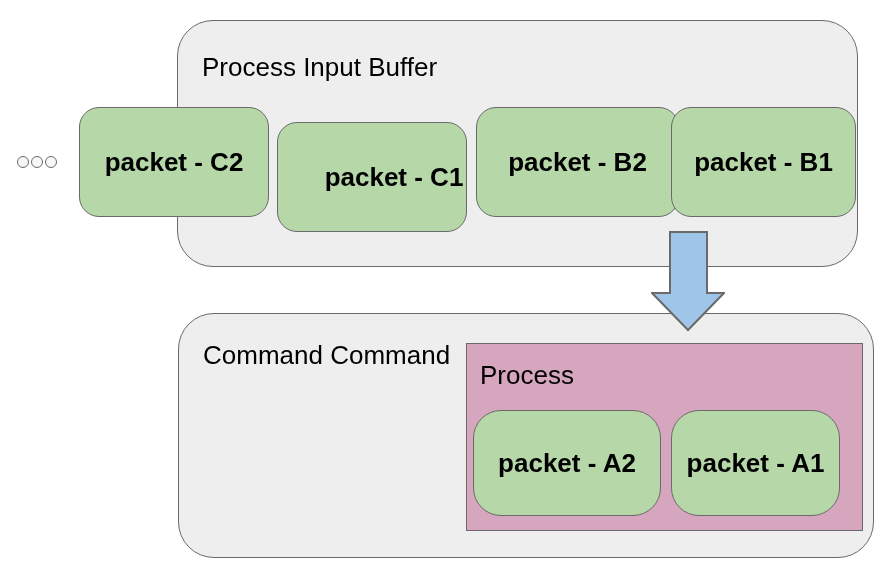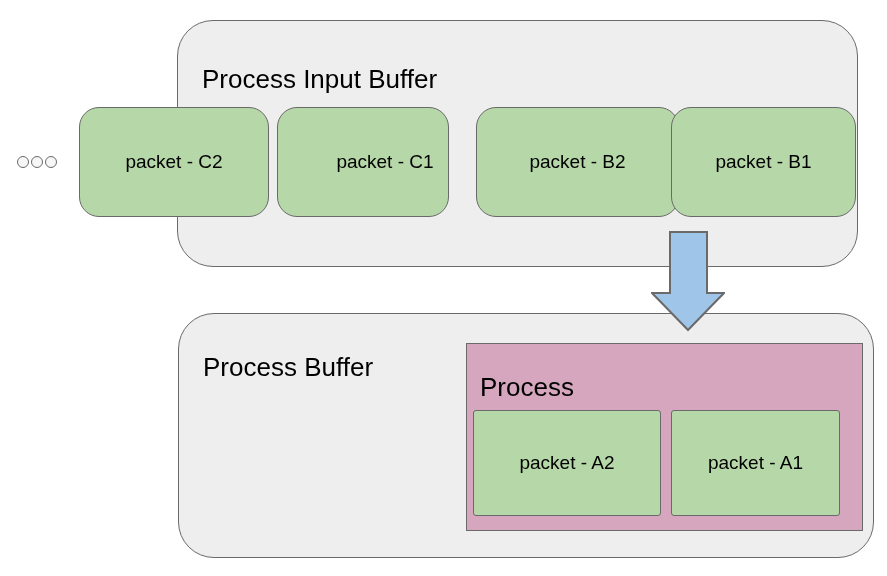--- a/index.html
+++ b/index.html
@@ -9,44 +9,44 @@
   }
   .container{
     position:absolute;box-sizing:border-box;
     background:var(--container_fill);
     border:1.5px solid var(--container_border);
     border-radius:36px;
   }
   #input-buffer-container{left:177px;top:20px;width:681px;height:247px;}
   #process-command-container{left:178px;top:313px;width:696px;height:245px;}
   .section-title{
-    position:absolute;font-size:26px;line-height:1;white-space:nowrap;margin-top:12px;
+    position:absolute;font-size:26px;line-height:1;white-space:nowrap;
   }
   #input-buffer-title{left:202px;top:54px;}
   #process-command-title{left:203px;top:342px;}
   .packet{
     position:absolute;box-sizing:border-box;height:110px;
     background:var(--packet_fill);
     border:1.5px solid var(--container_border);
     border-radius:20px;
     display:flex;align-items:center;justify-content:center;
-    font-size:19px;white-space:nowrap;
+    font-size:26px;white-space:nowrap;font-weight:bold;
   }
   #packet-c2{left:79px;top:107px;width:190px;}
-  #packet-c1{left:277px;top:107px;width:172px;padding-left:44px;}
+  #packet-c1{left:277px;top:122px;width:190px;padding-left:44px;}
   #packet-b2{left:476px;top:107px;width:203px;text-align:right;}
   #packet-b1{left:671px;top:107px;width:185px;text-align:right;}
   #command-box{
     position:absolute;box-sizing:border-box;
     left:466px;top:343px;width:397px;height:188px;
     background:var(--command_fill);
     border:1.5px solid var(--container_border);
   }
   #command-title{left:480px;top:362px;}
-  .packet-small{height:106px;border-radius:3px;}
+  .packet-small{height:106px;border-radius:28px;}
   #packet-a2{left:473px;top:410px;width:188px;height:106px;}
   #packet-a1{left:671px;top:410px;width:169px;height:106px;}
   #ellipsis{
     position:absolute;left:17px;top:156px;display:flex;gap:2px;align-items:center;
   }
   .dot{
     width:10px;height:10px;border-radius:50%;
     background:var(--dot_fill);
     border:1.5px solid var(--container_border);
   }
@@ -68,21 +68,21 @@
   <span class="dot"></span>
   <span class="dot"></span>
 </div>
 
 <div class="packet" id="packet-c2">packet - C2</div>
 <div class="packet" id="packet-c1">packet - C1</div>
 <div class="packet" id="packet-b2">packet - B2</div>
 <div class="packet" id="packet-b1">packet - B1</div>
 
 <div class="container" id="process-command-container"></div>
-<div class="section-title" id="process-command-title">Process Buffer</div>
+<div class="section-title" id="process-command-title">Command Command</div>
 
 <div id="command-box"></div>
 <div class="section-title" id="command-title">Process</div>
 
 <div class="packet packet-small" id="packet-a2">packet - A2</div>
 <div class="packet packet-small" id="packet-a1">packet - A1</div>
 
 <svg id="flow-arrow" viewBox="0 0 74 101" xmlns="http://www.w3.org/2000/svg">
   <polygon points="19,1 56,1 56,62 73,62 37,99 1,62 19,62"></polygon>
 </svg>

